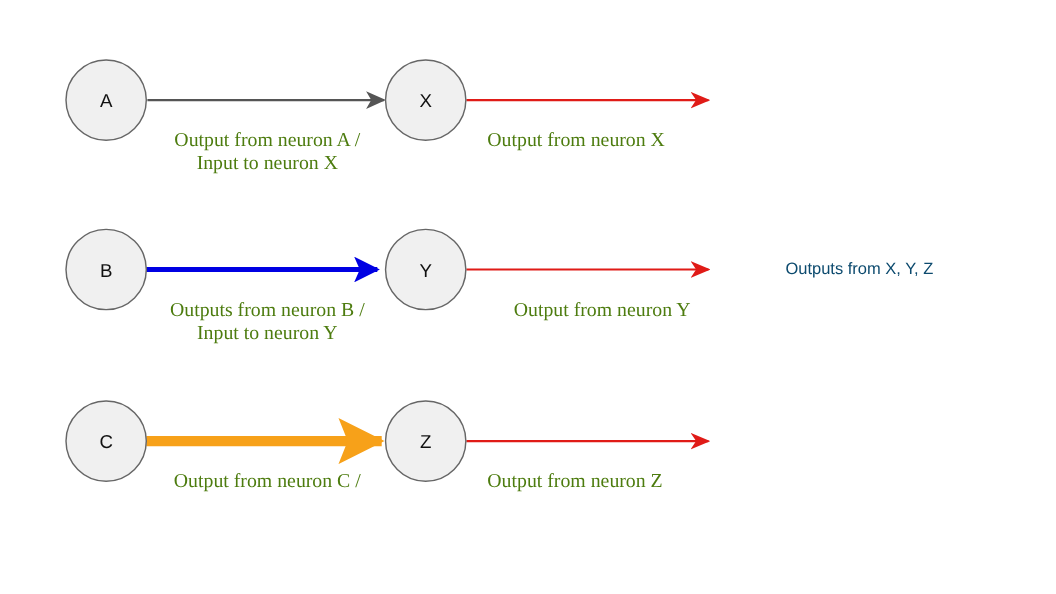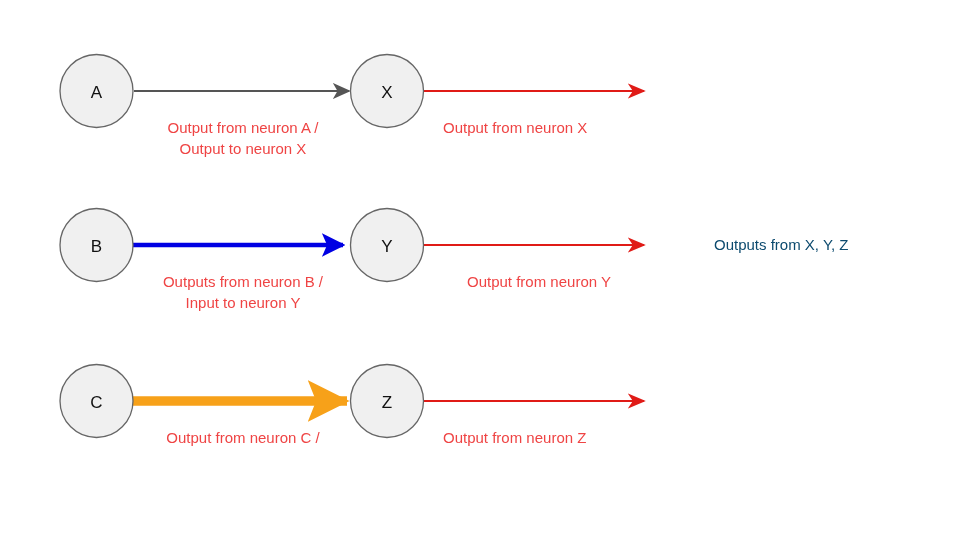--- a/index.html
+++ b/index.html
@@ -28,23 +28,23 @@
   }
   .node-label {
     font-family: "Liberation Sans", sans-serif;
     font-size: 17px;
     fill: #111111;
     text-anchor: middle;
     dominant-baseline: central;
   }
   .edge-label {
     position: absolute;
-    font-family: Liberation Sans, sans-serif;
-    font-size: 15px;
-    color: #ef4444;
+    font-family: Liberation Serif, serif;
+    font-size: 18px;
+    color: #4d7c0f;
     line-height: 21px;
     text-align: center;
     white-space: nowrap;
   }
   .edge-label.two-line {
     text-align: center;
   }
   .side-label {
     position: absolute;
     font-family: "Liberation Sans", sans-serif;
@@ -97,21 +97,21 @@
       <line x1="424" y1="401" x2="644" y2="401" stroke="#e01b17" stroke-width="2" marker-end="url(#arrow-red)"></line>
       <circle cx="96.5" cy="401" r="36.5" fill="#f0f0f0" stroke="#666666" stroke-width="1.3"></circle>
       <text class="node-label" x="96.5" y="402">C</text>
       <circle cx="387" cy="401" r="36.5" fill="#f0f0f0" stroke="#666666" stroke-width="1.3"></circle>
       <text class="node-label" x="387" y="402">Z</text>
     </g>
   </svg>
 
   <div class="edge-label two-line" style="left:143px; top:117px; width:200px;">
     <div>Output from neuron A /</div>
-    <div>Output to neuron X</div>
+    <div>Input to neuron X</div>
   </div>
   <div class="edge-label" style="left:443px; top:117px;">Output from neuron X</div>
 
   <div class="edge-label two-line" style="left:143px; top:271px; width:200px;">
     <div>Outputs from neuron B /</div>
     <div>Input to neuron Y</div>
   </div>
   <div class="edge-label" style="left:443px; top:271px;margin-left:24px;">Output from neuron Y</div>
 
   <div class="edge-label two-line" style="left:143px; top:427px; width:200px;">

